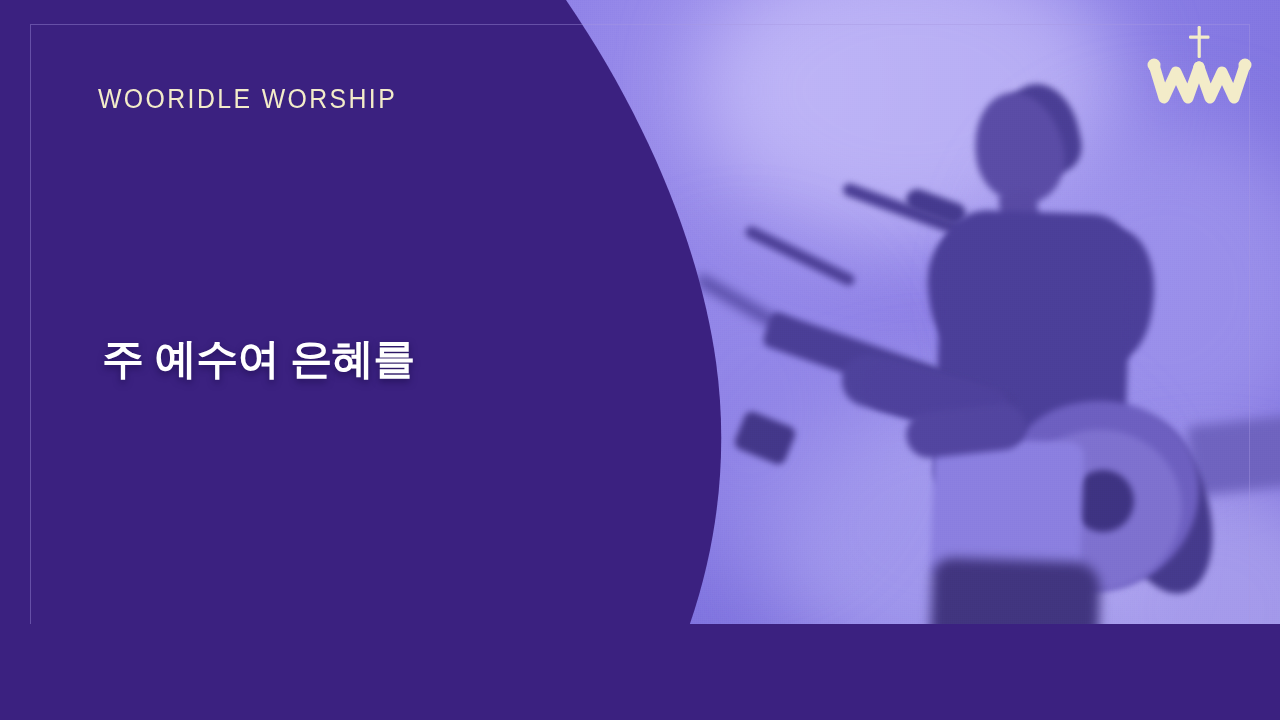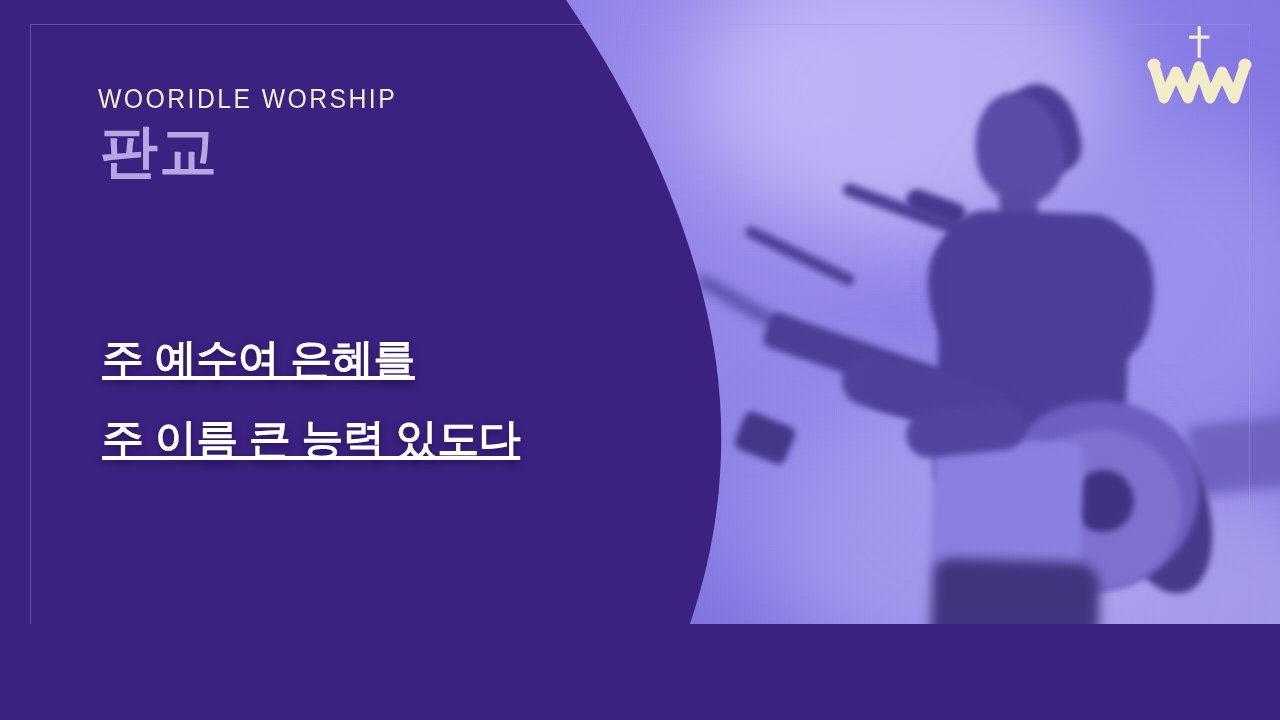--- a/index.html
+++ b/index.html
@@ -204,21 +204,20 @@
   }
   .lyric-line{
     color:#ffffff;
     font-size:42px;
     font-weight:700;
     line-height:1;
     letter-spacing:-.5px;
     margin-bottom:38px;
     white-space:nowrap;
     text-shadow:0 3px 7px rgba(20,8,60,.55);
-    text-decoration:underline;
   }
   .lyric-line:last-child{ margin-bottom:0; }
 
   
   .logo{
     position:absolute;
     left:1140px; top:22px;
     width:120px; height:88px;
   }
   .logo svg{ display:block; }
@@ -282,25 +281,23 @@
       <path d="M0,0 L566,0 C648,120 700,248 716,362 C732,478 712,600 648,720 L0,720 Z" fill="#3b2180"></path>
     </svg>
   </div>
 
   <div class="frame"></div>
 
   <div class="content">
 
     <div class="eyebrow">WOORIDLE WORSHIP</div>
 
-    <div class="subtitle">판교</div>
 
     <div class="lyrics">
       <div class="lyric-line">주 예수여 은혜를</div>
-      <div class="lyric-line">주 이름 큰 능력 있도다</div>
     </div>
 
     <div class="logo">
       <svg width="120" height="88" viewBox="0 0 120 88" aria-hidden="true">
         <g fill="#f3ecc9">
           <rect x="57.6" y="4" width="3.2" height="32" rx="1.2"></rect>
           <rect x="49" y="13.5" width="20.5" height="3.2" rx="1.2"></rect>
         </g>
         <g fill="none" stroke="#f3ecc9" stroke-width="11" stroke-linecap="round" stroke-linejoin="round">
           <path d="M14,43 L24,76 L36,50 L48,76 L59,45"></path>

